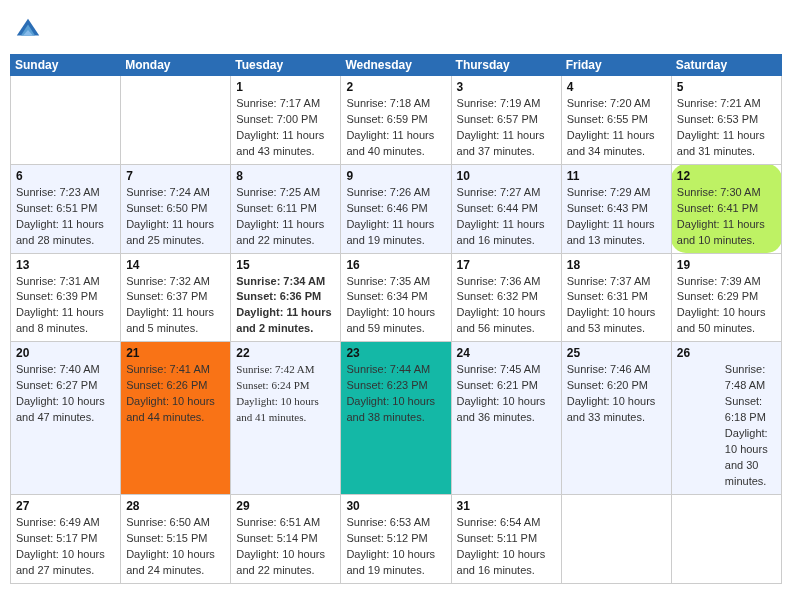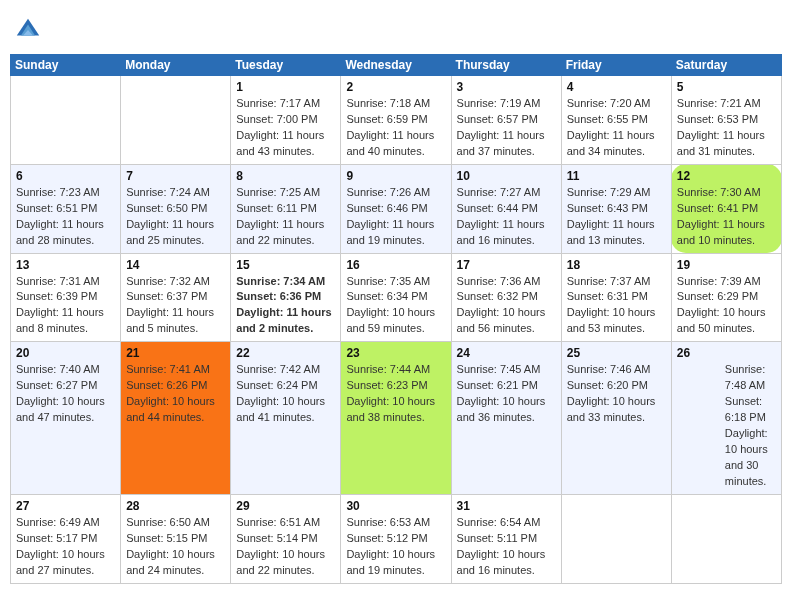--- a/index.html
+++ b/index.html
@@ -258,25 +258,25 @@
 Daylight: 10 hours and 47 minutes.</div>
         </td>
         <td style="background: #f97316;">
           <div class="day-number">21</div>
           <div class="day-info" style="white-space: pre-line;">Sunrise: 7:41 AM
 Sunset: 6:26 PM
 Daylight: 10 hours and 44 minutes.</div>
         </td>
         <td style="background: rgb(240, 244, 255);">
           <div class="day-number">22</div>
-          <div class="day-info" style="white-space: pre-line;">Sunrise: 7:42 AM
+          <div class="day-info" style="white-space: pre-line; font-family: Liberation Serif, serif;">Sunrise: 7:42 AM
 Sunset: 6:24 PM
 Daylight: 10 hours and 41 minutes.</div>
         </td>
-        <td style="background: #bef264;">
+        <td style="background: #14b8a6;">
           <div class="day-number">23</div>
           <div class="day-info" style="white-space: pre-line;">Sunrise: 7:44 AM
 Sunset: 6:23 PM
 Daylight: 10 hours and 38 minutes.</div>
         </td>
         <td style="background: rgb(240, 244, 255);">
           <div class="day-number">24</div>
           <div class="day-info" style="white-space: pre-line;">Sunrise: 7:45 AM
 Sunset: 6:21 PM
 Daylight: 10 hours and 36 minutes.</div>

